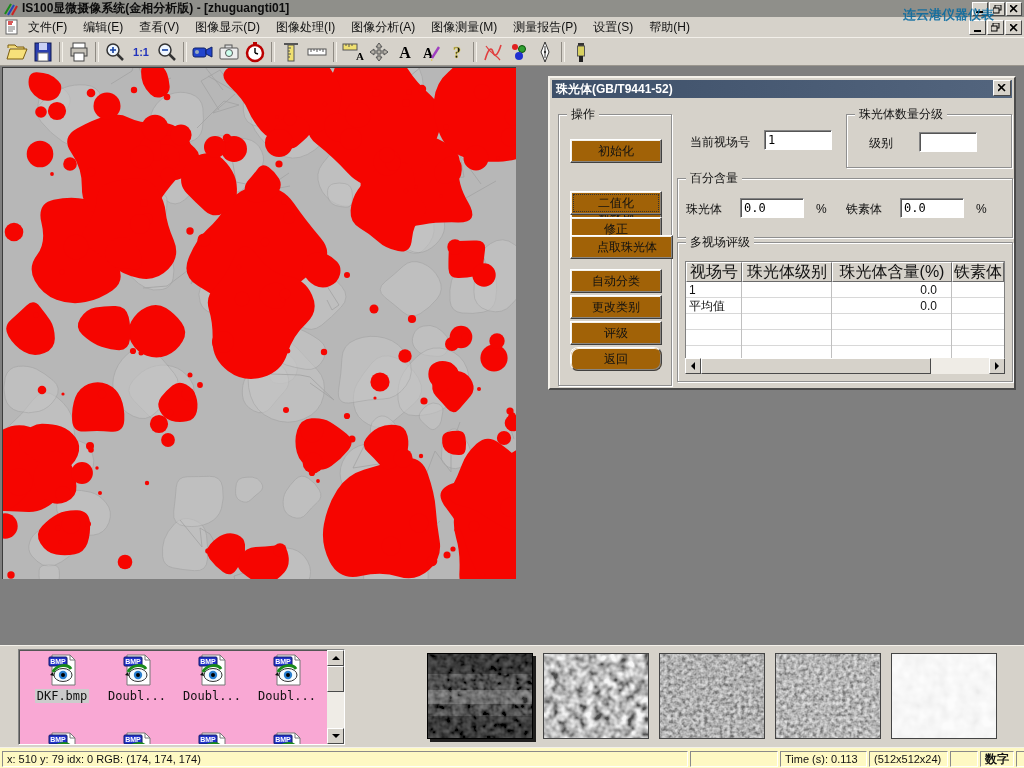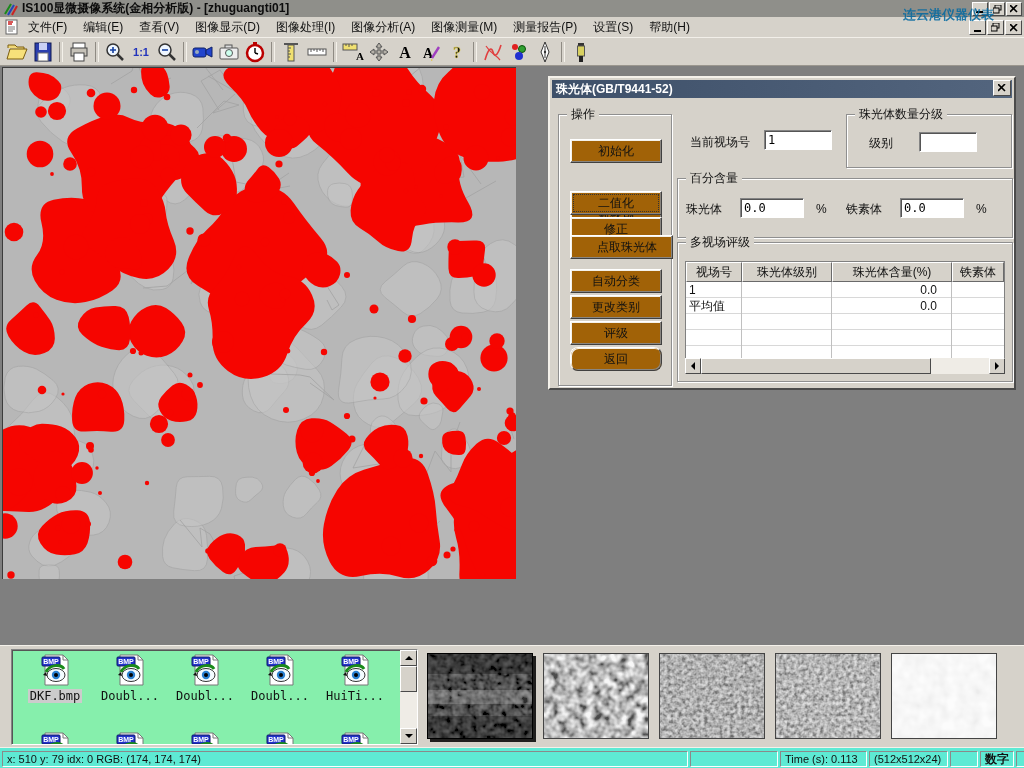--- a/index.html
+++ b/index.html
@@ -36,48 +36,48 @@
          border-color:#fff #404040 #404040 #fff;box-shadow:inset -1px -1px 0 #8a8680,inset 1px 1px 0 #f4f1ea;
          display:flex;align-items:center;justify-content:center;font-size:12px;}
   .btnfocus{outline:1px dotted #333;outline-offset:-4px;}
   .field{background:#fff;border:1px solid;border-color:#848484 #fff #fff #848484;box-shadow:inset 1px 1px 0 #555;
          font-family:"DejaVu Sans Mono",monospace;font-size:12px;padding:2px 3px;box-sizing:border-box;position:absolute;}
   .lbl{position:absolute;white-space:nowrap;}
   
   #mtable{position:absolute;left:7px;top:18px;width:320px;background:#fff;border:1px solid #808080;box-sizing:border-box;}
   #thead{display:flex;height:20px;}
   .hcell{background:#d6d2ca;border:1px solid;border-color:#fff #6a6a6a #6a6a6a #fff;box-sizing:border-box;
-         display:flex;align-items:center;justify-content:center;white-space:nowrap;overflow:hidden;font-size:12px;}
+         display:flex;align-items:center;justify-content:center;white-space:nowrap;overflow:hidden;font-size:16px;}
   #tbody{position:relative;height:76px;background:repeating-linear-gradient(#fff 0 15px,#d8d8d8 15px 16px);}
   .trow{display:flex;height:16px;position:relative;}
   .tcell{box-sizing:border-box;border-right:1px solid #c0c0c0;padding:0 3px;overflow:hidden;white-space:nowrap;
          font-size:12px;line-height:16px;}
   .tnum{text-align:right;padding-right:14px;}
   .vline{position:absolute;top:0;bottom:0;width:1px;background:#c0c0c0;}
   
   .sbtn{background:#d6d2ca;border:1px solid;border-color:#fff #4a4a4a #4a4a4a #fff;box-sizing:border-box;
         display:flex;align-items:center;justify-content:center;}
   .arrow{width:0;height:0;border:4px solid transparent;}
   .a-l{border-right-color:#000;margin-left:-4px;}
   .a-r{border-left-color:#000;margin-right:-4px;}
   .a-u{border-bottom-color:#000;margin-top:-4px;}
   .a-d{border-top-color:#000;margin-bottom:-4px;}
   .strack{background:#efece6;}
   .sthumb{background:#d6d2ca;border:1px solid;border-color:#fff #4a4a4a #4a4a4a #fff;box-sizing:border-box;}
   
   #bottombar{left:0;top:645px;width:1024px;height:102px;background:#d6d2ca;border-top:1px solid #f4f1ea;box-sizing:border-box;}
-  #filelist{position:absolute;left:11px;top:3px;width:407px;height:96px;background:#86efac;border:1px solid;
+  #filelist{position:absolute;left:18px;top:3px;width:327px;height:96px;background:#f9a8d4;border:1px solid;
             border-color:#848484 #fff #fff #848484;box-shadow:inset 1px 1px 0 #555;overflow:hidden;box-sizing:border-box;}
   .fitem{position:absolute;width:74px;text-align:center;}
   .fname{font-family:"DejaVu Sans Mono",monospace;font-size:12px;white-space:nowrap;display:inline-block;padding:0 2px;}
   .fsel{background:#cccccc;}
   .thumb{position:absolute;top:7px;width:106px;height:86px;border:1px solid #444;box-sizing:border-box;overflow:hidden;background:#999;}
   .thumbsel{box-shadow:3px 3px 0 rgba(0,0,0,.85);border-color:#000;}
   
-  #statusbar{left:0;top:747px;width:1024px;height:21px;background:#5eead4;border-top:1px solid #f4f1ea;box-sizing:border-box;}
+  #statusbar{left:0;top:747px;width:1024px;height:21px;background:#fef9c3;border-top:1px solid #f4f1ea;box-sizing:border-box;}
   .spanel{position:absolute;top:3px;height:16px;border:1px solid;border-color:#8a8a8a #fff #fff #8a8a8a;
           font-size:11px;line-height:14px;padding:0 4px;box-sizing:border-box;overflow:hidden;white-space:nowrap;}
 </style>
 </head>
 <body>
 
 <div id="root">
 
   <div class="abs" id="titlebar">
     <svg width="15" height="14" style="margin-left:3px">

